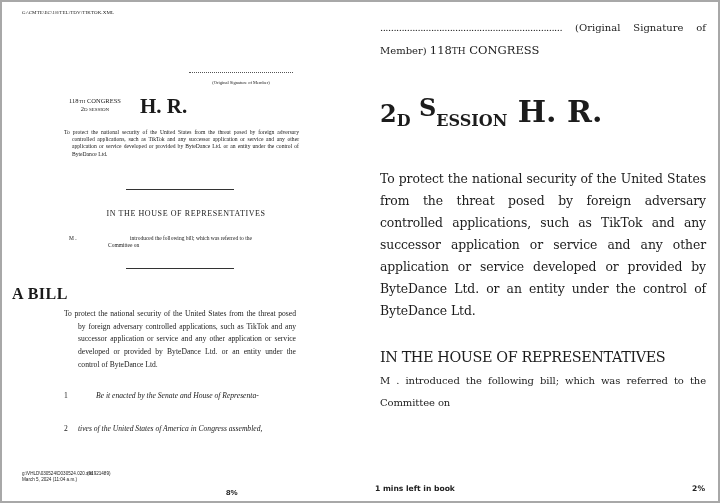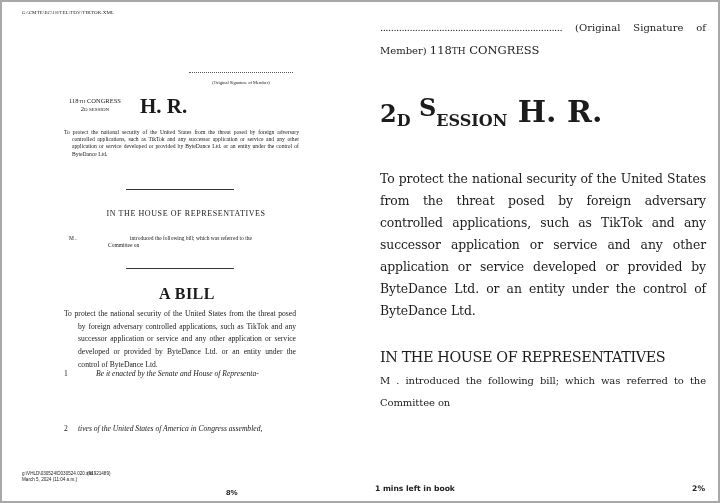--- a/index.html
+++ b/index.html
@@ -15,25 +15,25 @@
   .pdf .congress { position: absolute; left: 58px; top: 95px; width: 70px; text-align: center; font-size: 6.5px; line-height: 7px; }
   .pdf .congress .sc { font-size: 5px; }
   .pdf .hr { position: absolute; left: 138px; top: 92px; font-size: 21px; font-weight: bold; font-family: "Liberation Serif", serif; }
   .pdf .title1 { position: absolute; left: 62px; top: 127px; width: 235px; font-size: 5.6px; line-height: 7.2px; text-align: justify; padding-left: 8px; text-indent: -8px; }
   .pdf .rule1 { position: absolute; left: 124px; top: 187px; width: 108px; border-top: 1px solid #333; }
   .pdf .house { position: absolute; left: 0; top: 207px; width: 360px; text-align: center; font-size: 8px; letter-spacing: 0.6px; padding-left: 8px; }
   .pdf .intro1 { position: absolute; left: 67px; top: 233px; font-size: 5.5px; line-height: 7.5px; }
   .pdf .intro1 .m { display: inline-block; width: 61px; }
   .pdf .intro2 { position: absolute; left: 106px; top: 240px; font-size: 5.5px; }
   .pdf .rule2 { position: absolute; left: 124px; top: 266px; width: 108px; border-top: 1px solid #333; }
-  .pdf .abill { position: absolute; left: 0; top: 283px; width: 360px; text-align: center; font-size: 16px; font-weight: bold; padding-left: 10px; letter-spacing: 0.5px; }
+  .pdf .abill { position: absolute; left: 0; top: 283px; width: 360px; font-size: 16px; font-weight: bold; padding-left: 10px; letter-spacing: 0.5px; }
   .pdf .title2 { position: absolute; left: 62px; top: 306px; width: 232px; font-size: 7.6px; line-height: 12.7px; text-align: justify; padding-left: 14px; text-indent: -14px; }
   .pdf .line { position: absolute; left: 62px; width: 240px; font-size: 7.6px; font-style: italic; }
   .pdf .line .num { display: inline-block; width: 14px; font-style: normal; text-align: left; }
-  .pdf .line1 { top: 367px; }
+  .pdf .line1 { top: 389px; }
   .pdf .line1 .txt { padding-left: 18px; }
   .pdf .line2 { top: 406px; margin-top: 16px; }
   .pdf .footer { position: absolute; left: 20px; top: 469px; font-family: "Liberation Sans", sans-serif; font-size: 4.6px; line-height: 5.6px; color: #222; }
   .pdf .footer .code { position: absolute; left: 65px; top: 0; white-space: nowrap; }
   .pdf .pct { position: absolute; left: 224px; top: 486px; font-family: "Liberation Sans", sans-serif; font-size: 8px; font-weight: bold; }
 
   
   .reflow { position: absolute; left: 378px; top: 0; width: 326px; height: 503px; font-family: "DejaVu Serif", serif; color: #1c1c1c; }
   .reflow .sig { position: absolute; left: 0; top: 14px; width: 326px; font-size: 10px; line-height: 23px; text-align: justify; }
   .reflow .sig .dots { letter-spacing: -0.5px; }

